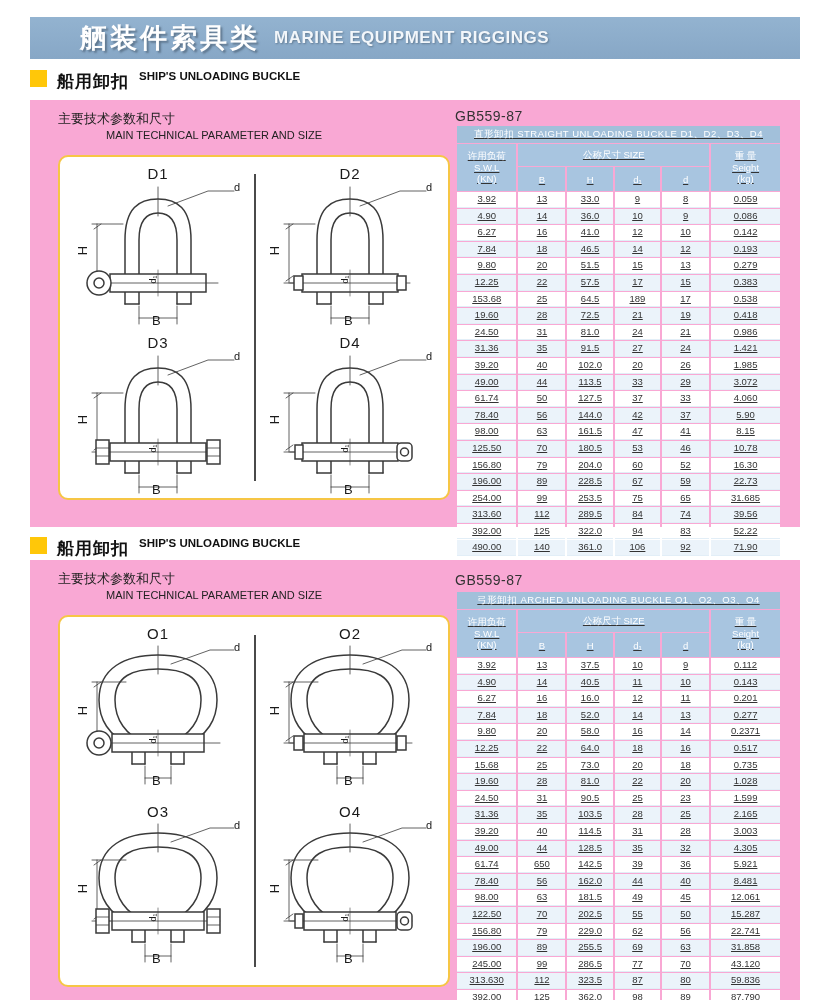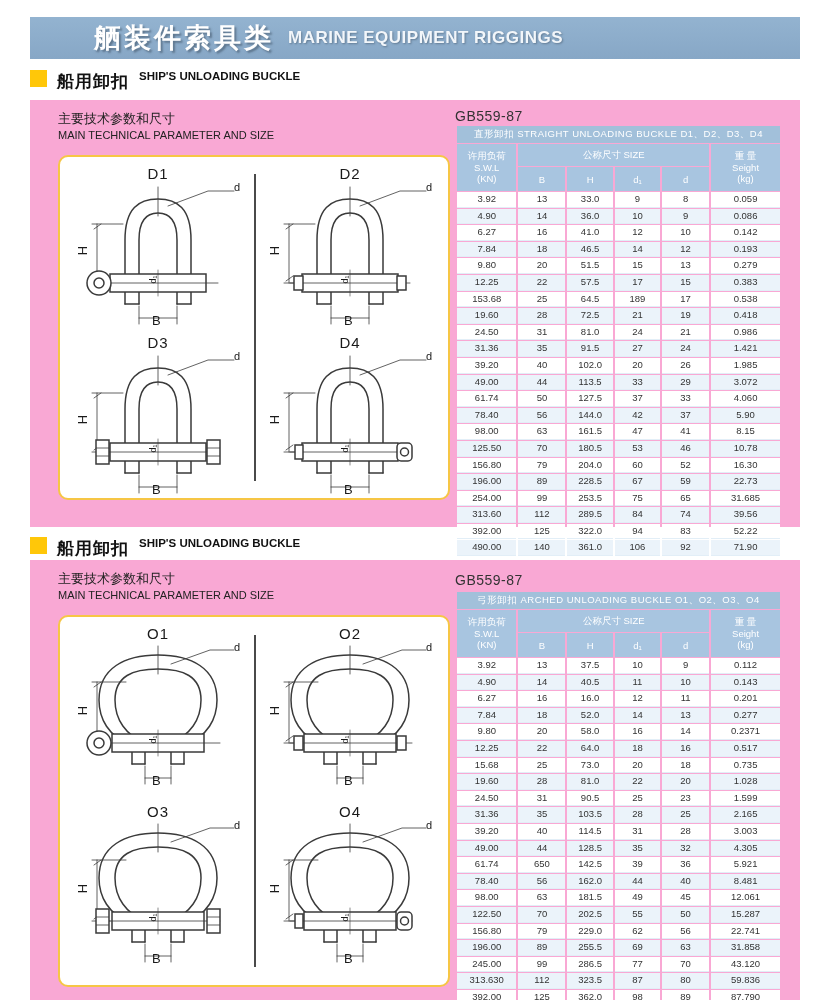--- a/index.html
+++ b/index.html
@@ -5,40 +5,40 @@
   html,body{margin:0;padding:0;}
   body{
     width:830px;height:1000px;position:relative;background:#ffffff;
     font-family:"Liberation Sans","DejaVu Sans",sans-serif;color:#333;
     -webkit-font-smoothing:antialiased;overflow:hidden;
   }
   
   .banner{
     position:absolute;left:30px;top:17px;width:770px;height:42px;
     background:linear-gradient(#93b3d0,#87a7c6);
-    display:flex;align-items:center;padding-left:64px;box-sizing:border-box;gap:14px;
+    display:flex;align-items:center;padding-left:50px;box-sizing:border-box;gap:14px;
   }
   .banner .zh{
     font-size:27px;font-weight:bold;color:#fff;letter-spacing:3px;
     text-shadow:2px 2px 2px rgba(70,90,110,.65);
   }
   .banner .en{
     font-size:17px;font-weight:bold;color:#f2f6fa;letter-spacing:.5px;
     text-shadow:1px 1px 2px rgba(70,90,110,.6);
   }
   
   .sec-head{position:absolute;left:30px;height:22px;display:flex;align-items:flex-start;gap:10px;}
   .sec-head .sq{width:17px;height:17px;background:#ffc709;flex:0 0 auto;}
   .sec-head .zh{font-size:17px;font-weight:bold;color:#111;letter-spacing:1px;}
   .sec-head .en{font-size:11.5px;font-weight:bold;color:#111;}
   
   .panel{position:absolute;left:30px;width:770px;background:#f9a8d4;}
   .params{position:absolute;left:28px;top:10px;line-height:1.35;}
   .params .zh{font-size:13px;color:#222;}
-  .params .en{font-size:11px;color:#222;}
+  .params .en{font-size:11px;color:#222;margin-left:48px;}
   .gb{position:absolute;left:425px;font-size:14px;color:#333;letter-spacing:.5px;}
   
   .dia-box{
     position:absolute;left:28px;width:392px;background:#fff;
     border:2px solid #f6c645;border-radius:10px;box-sizing:border-box;
     display:grid;grid-template-columns:1fr 1fr;grid-template-rows:1fr 1fr;
     padding:6px 2px;
   }
   .dia-divider{position:absolute;left:50%;top:5%;height:90%;width:2px;background:#4a4a4a;}
   .dia-cell{position:relative;display:flex;flex-direction:column;align-items:center;}
@@ -46,21 +46,21 @@
   .dia-fig{position:relative;width:180px;height:150px;}
   .dia-svg{width:180px;height:150px;display:block;}
   .dim{position:absolute;color:#1a1a1a;font-size:13px;line-height:1;}
   .dim-h{left:10px;top:62px;transform:rotate(-90deg);}
   .dim-b{left:84px;top:132px;}
   .dim-d{left:166px;top:0px;font-size:11px;}
   .dim-d1{left:81px;top:93px;font-size:9px;transform:rotate(-90deg);transform-origin:center;}
   
   .dtable{
     position:absolute;left:425px;width:327px;border-collapse:separate;border-spacing:2px 1px;
-    table-layout:fixed;font-size:9.5px;
+    table-layout:fixed;font-size:9.5px;text-decoration:underline;
   }
   .dtable col.c-swl{width:19%;} .dtable col.c-b{width:15%;} .dtable col.c-h{width:14.5%;}
   .dtable col.c-d1{width:14.5%;} .dtable col.c-d{width:15%;} .dtable col.c-wt{width:22%;}
   .dtable th{font-weight:normal;color:#fff;}
   .t-title th{
     background:#a2c0da;height:15px;font-size:9.5px;letter-spacing:.5px;text-align:center;
   }
   .t-head th{background:#a8c5e0;text-align:center;}
   .h-multi div{line-height:1.25;font-size:9.5px;}
   .h-size{height:20px;}

